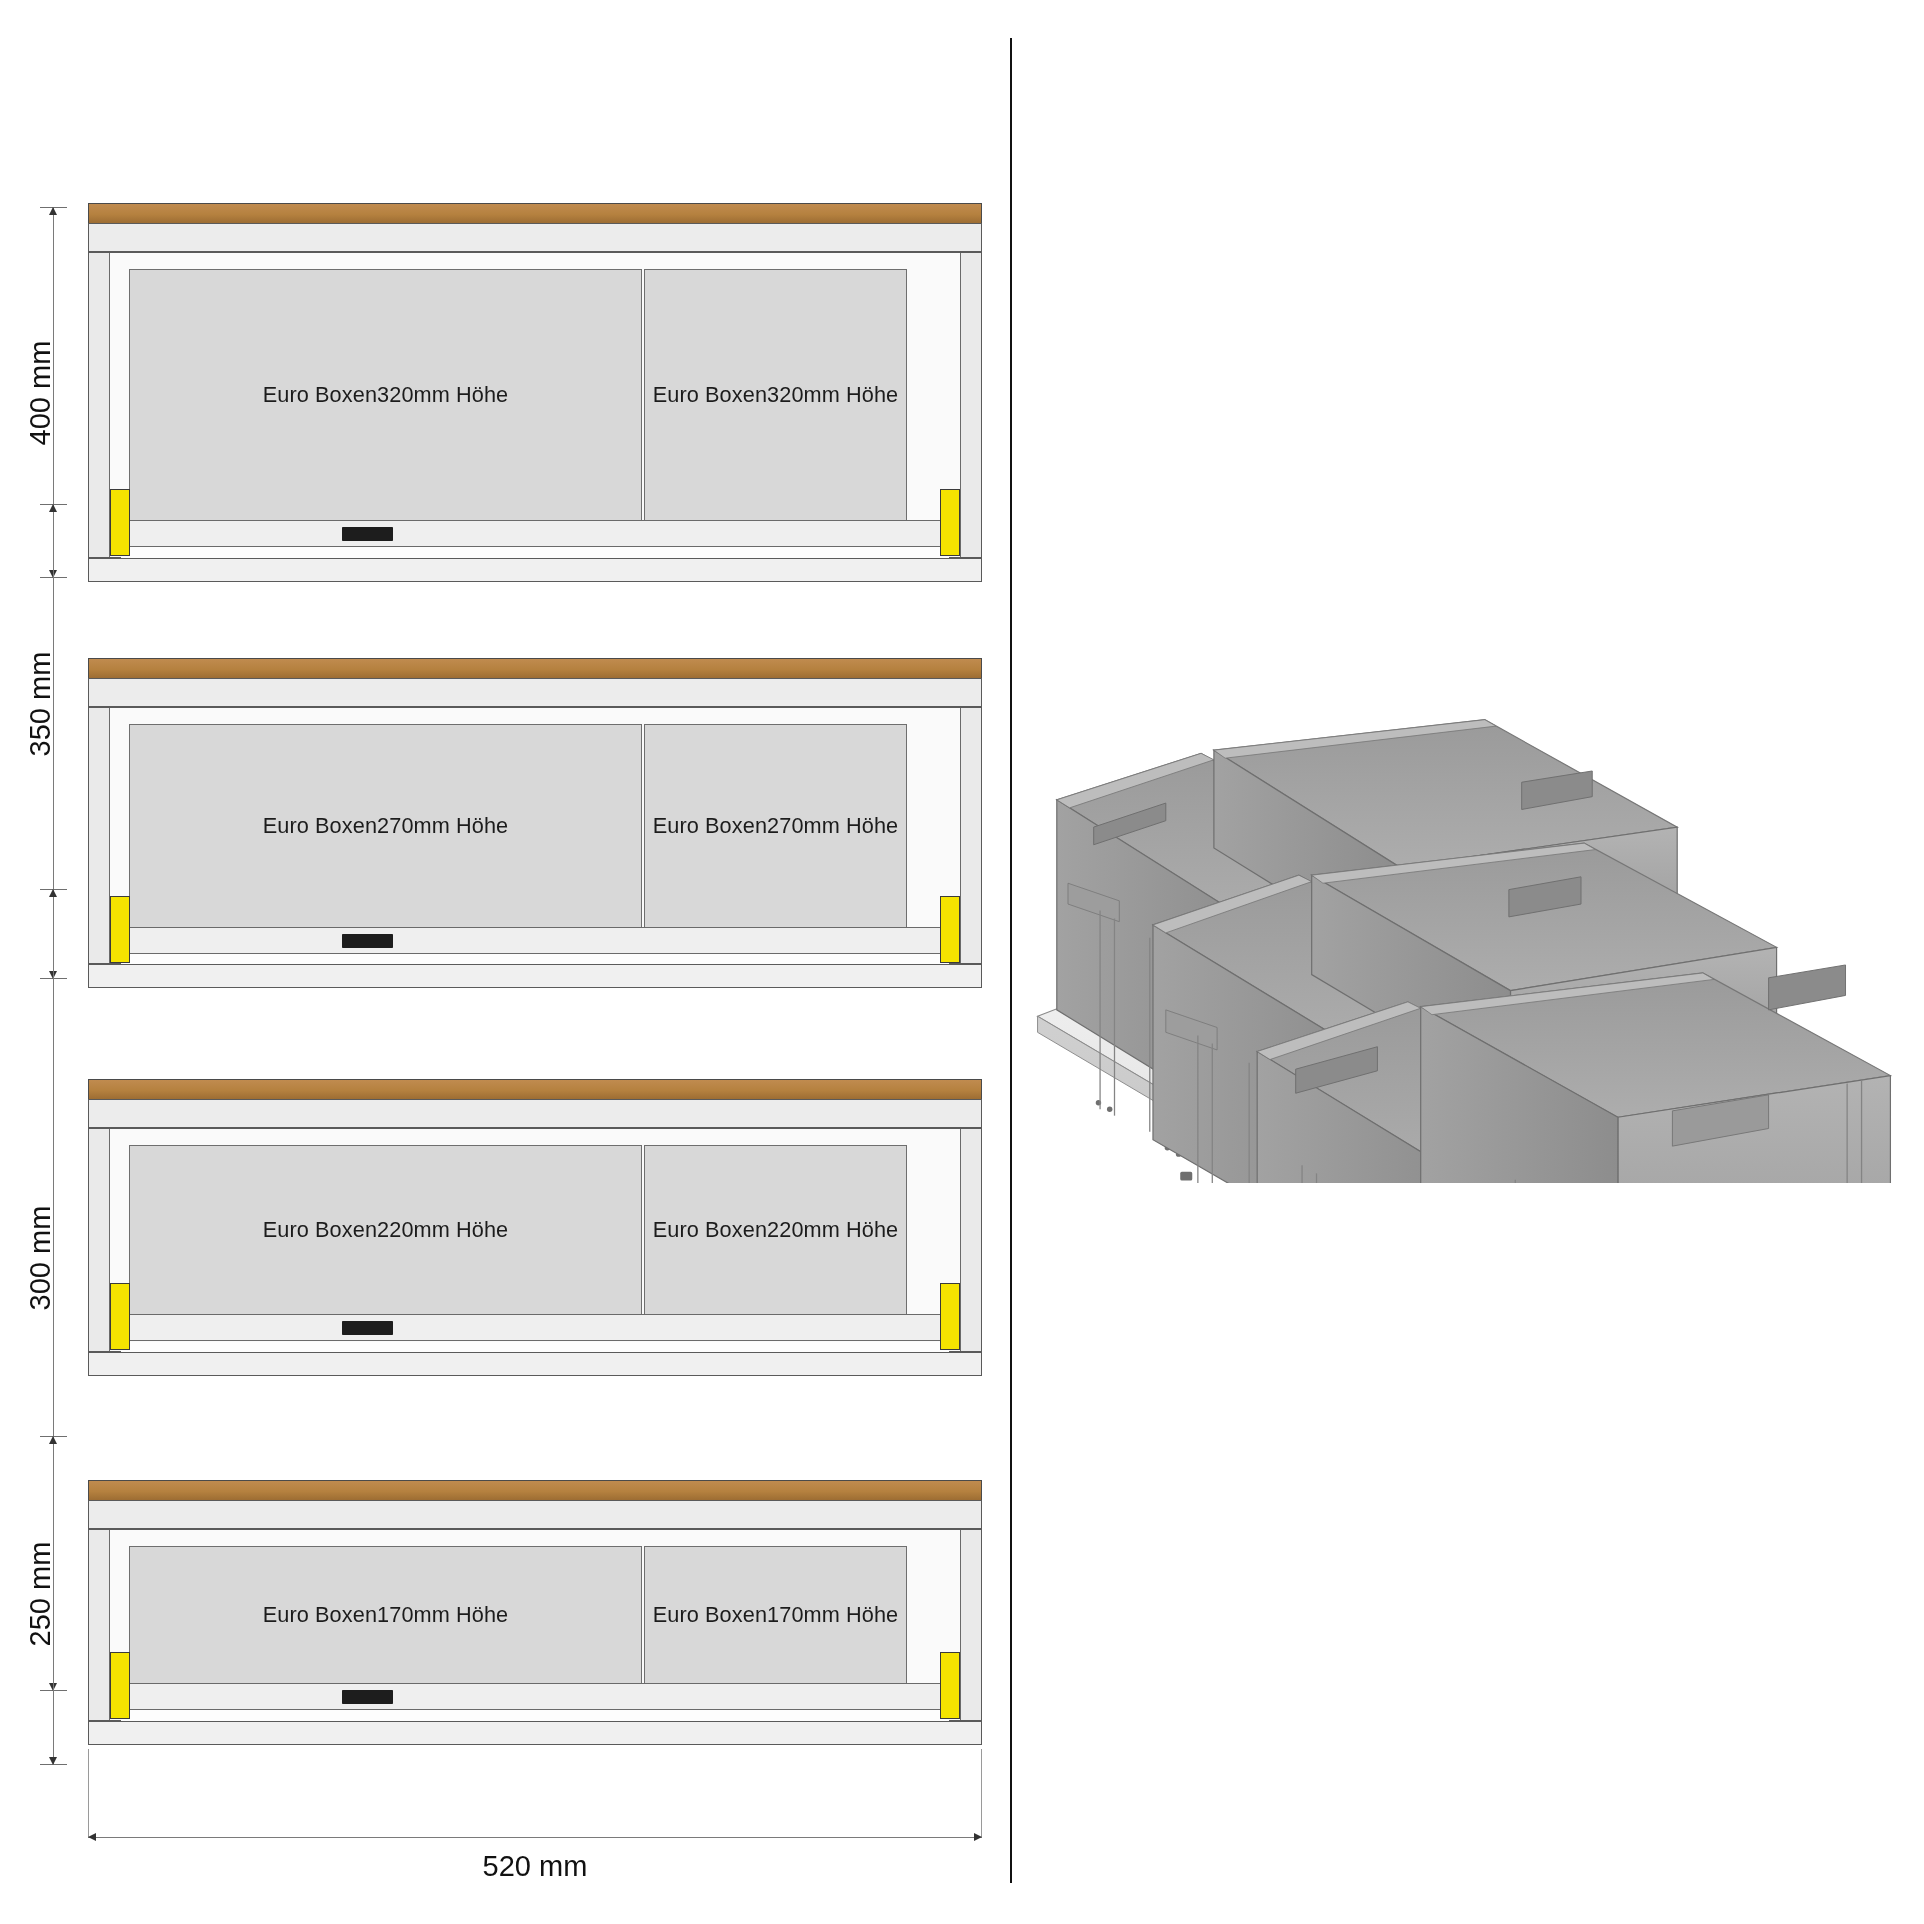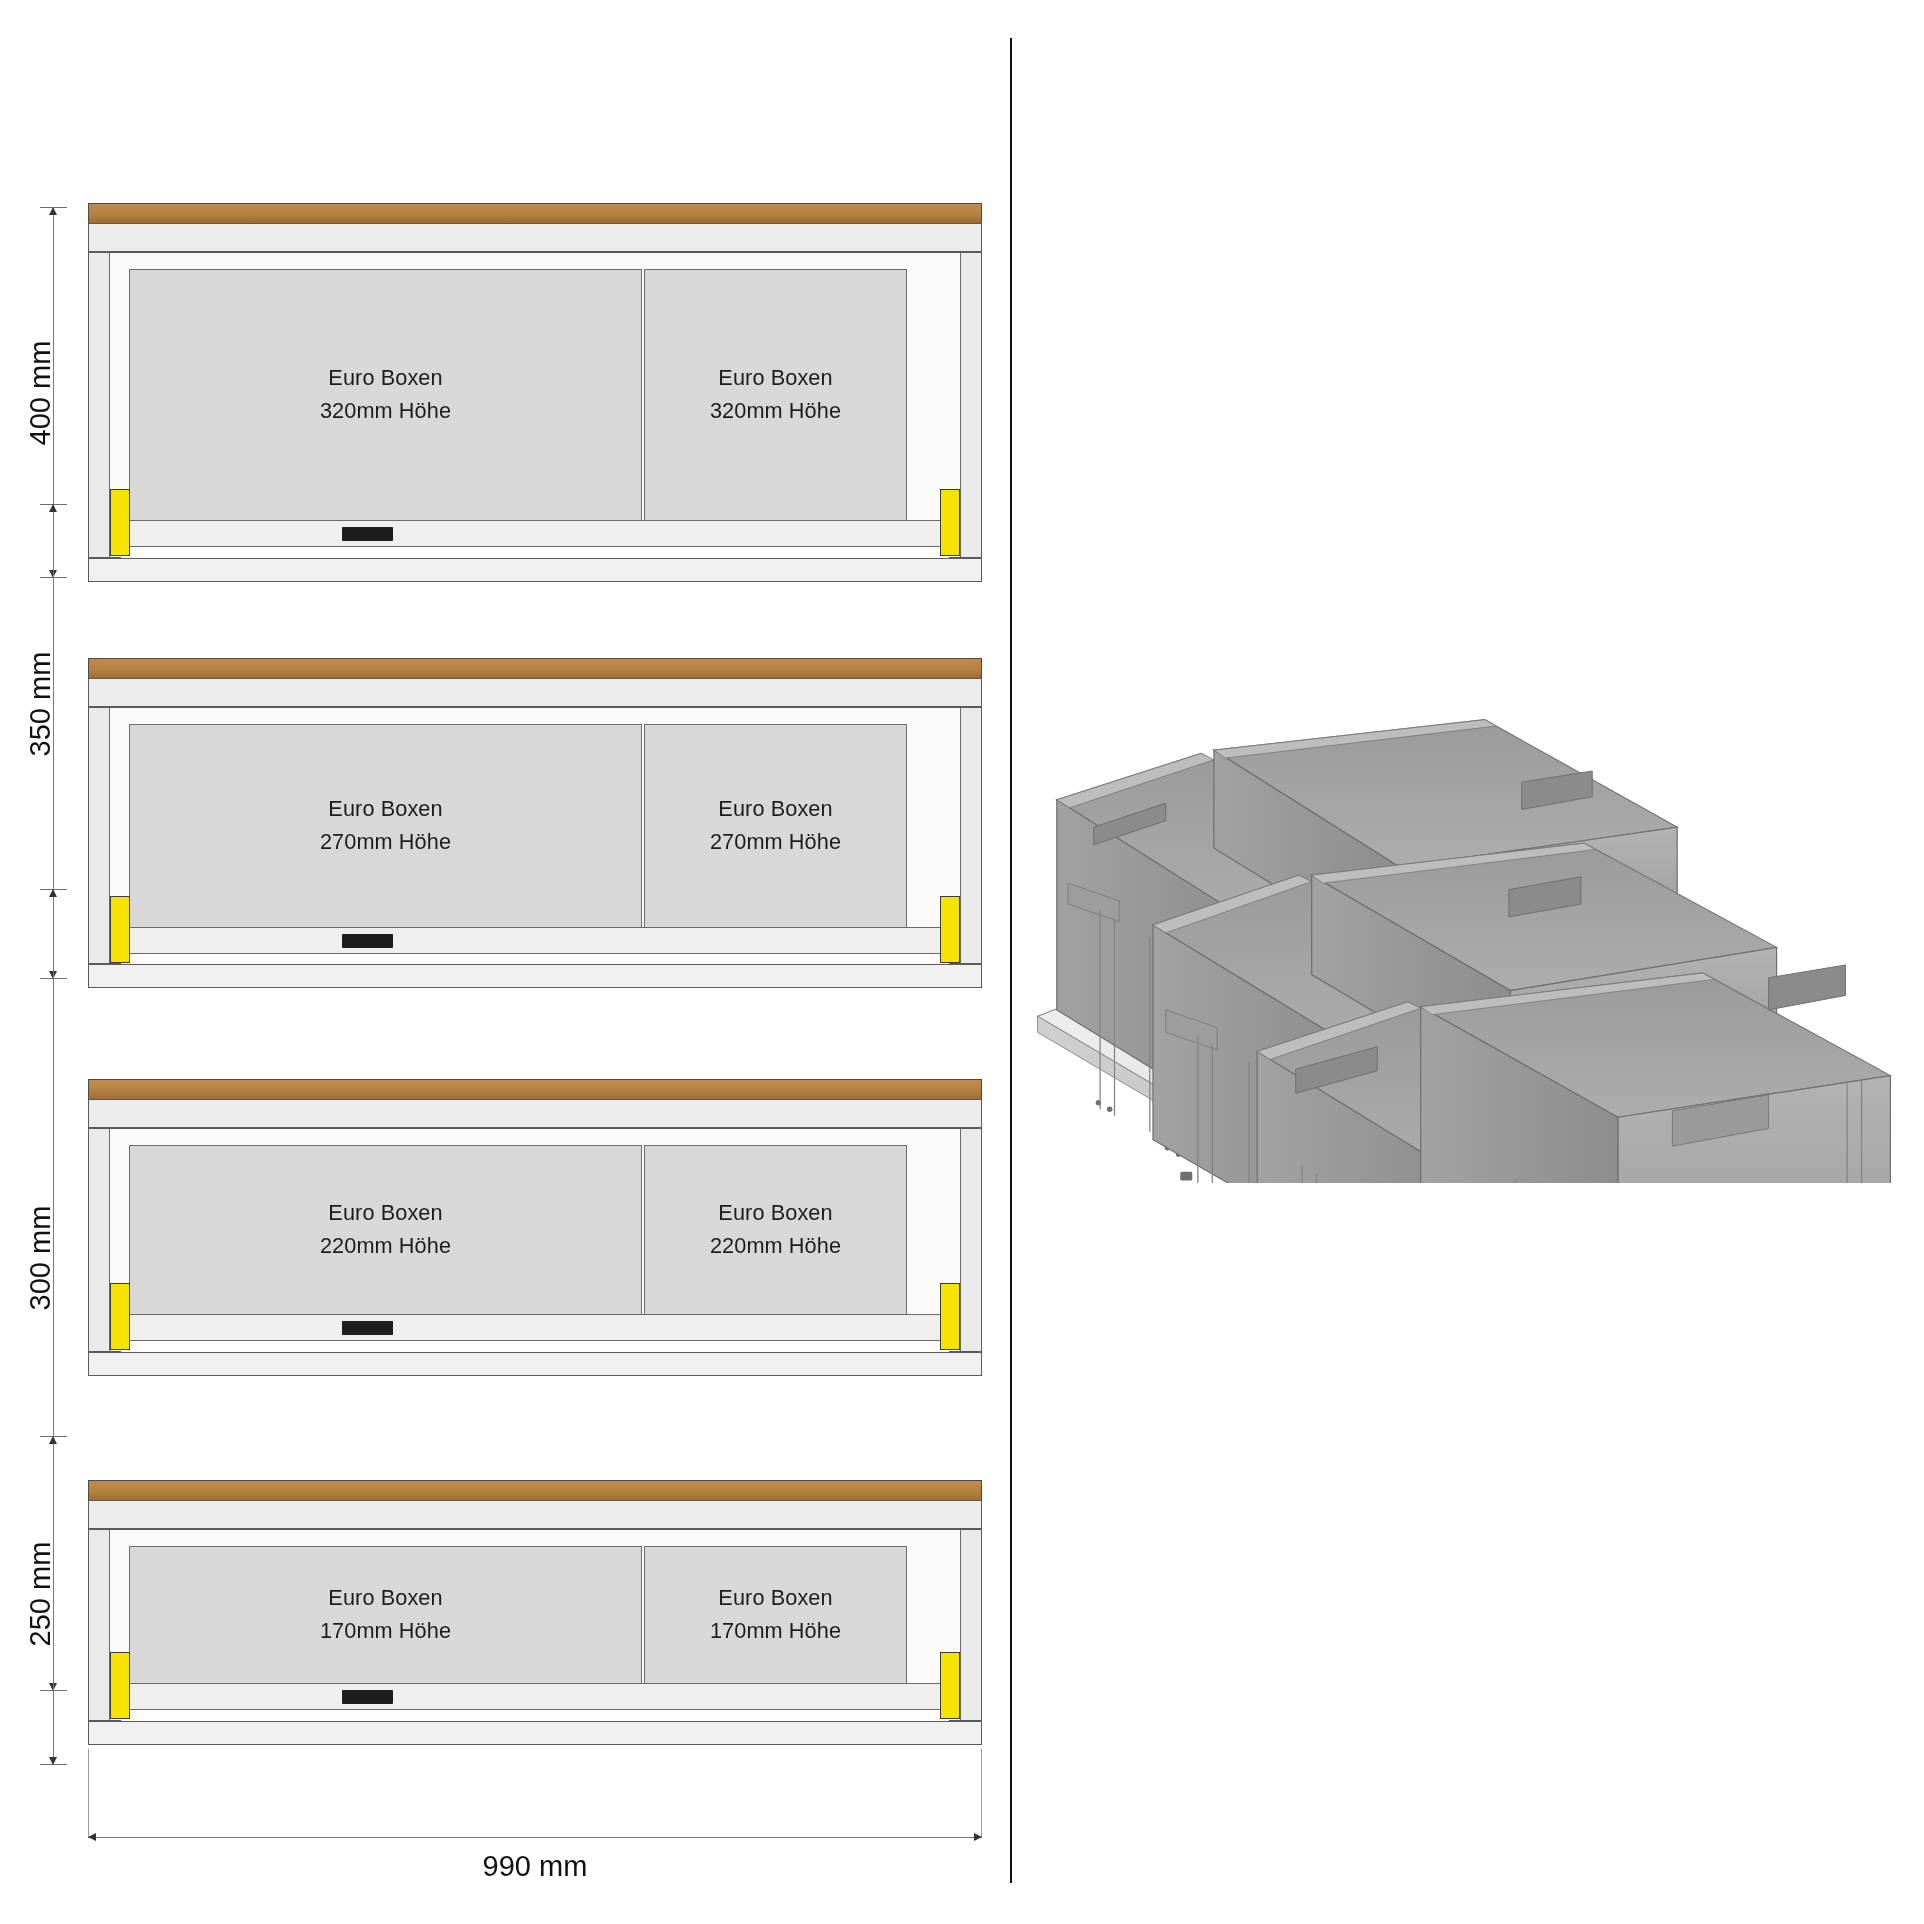--- a/index.html
+++ b/index.html
@@ -22,21 +22,21 @@
 
   .carcass{position:absolute;left:0;width:100%;
            background:#fafafa;border:1.2px solid #5a5a5a;box-sizing:border-box;}
 
   .side-post{position:absolute;top:0;bottom:0;width:21px;background:#eaeaea;
              border-right:1.2px solid #6a6a6a;box-sizing:border-box;}
   .side-post.right{right:0;border-right:none;border-left:1.2px solid #6a6a6a;}
 
   
   .boxpanel{position:absolute;background:#d8d8d8;border:1.2px solid #6e6e6e;
-            box-sizing:border-box;display:flex;flex-direction:column;
+            box-sizing:border-box;display:flex;flex-direction:row;
             align-items:center;justify-content:center;}
   .boxpanel .ln{font-size:21.7px;line-height:1.52;letter-spacing:0.1px;color:#1c1c1c;
                 white-space:nowrap;}
 
   
   .tray{position:absolute;left:32px;right:32px;height:27px;background:#efefef;
         border-top:1.2px solid #6a6a6a;border-bottom:1.2px solid #6a6a6a;
         box-sizing:border-box;}
   .tray-lower{position:absolute;left:32px;right:32px;height:13px;background:#fdfdfd;
         border-bottom:1.2px solid #6a6a6a;box-sizing:border-box;}
@@ -221,21 +221,21 @@
     </div>
     <div class="base-plinth" style="top:241px;"></div>
   </div>
 
   <div class="dim-h" style="left:88px;top:1837px;width:894px;">
     <div class="ext" style="left:0;top:-88px;height:88px;"></div>
     <div class="ext" style="right:0;top:-88px;height:88px;"></div>
     <div class="hline"></div>
     <div class="arw l"></div>
     <div class="arw r"></div>
-    <div class="lbl">990 mm</div>
+    <div class="lbl">520 mm</div>
   </div>
 
   <div class="page-divider"></div>
 
   <div class="render">
     <svg viewBox="0 0 1100 640" xmlns="http://www.w3.org/2000/svg">
       <defs>
         <linearGradient id="gOuterFront" x1="0" y1="0" x2="0" y2="1">
           <stop offset="0%" stop-color="#b3b3b3"></stop>
             <stop offset="100%" stop-color="#969696"></stop>

